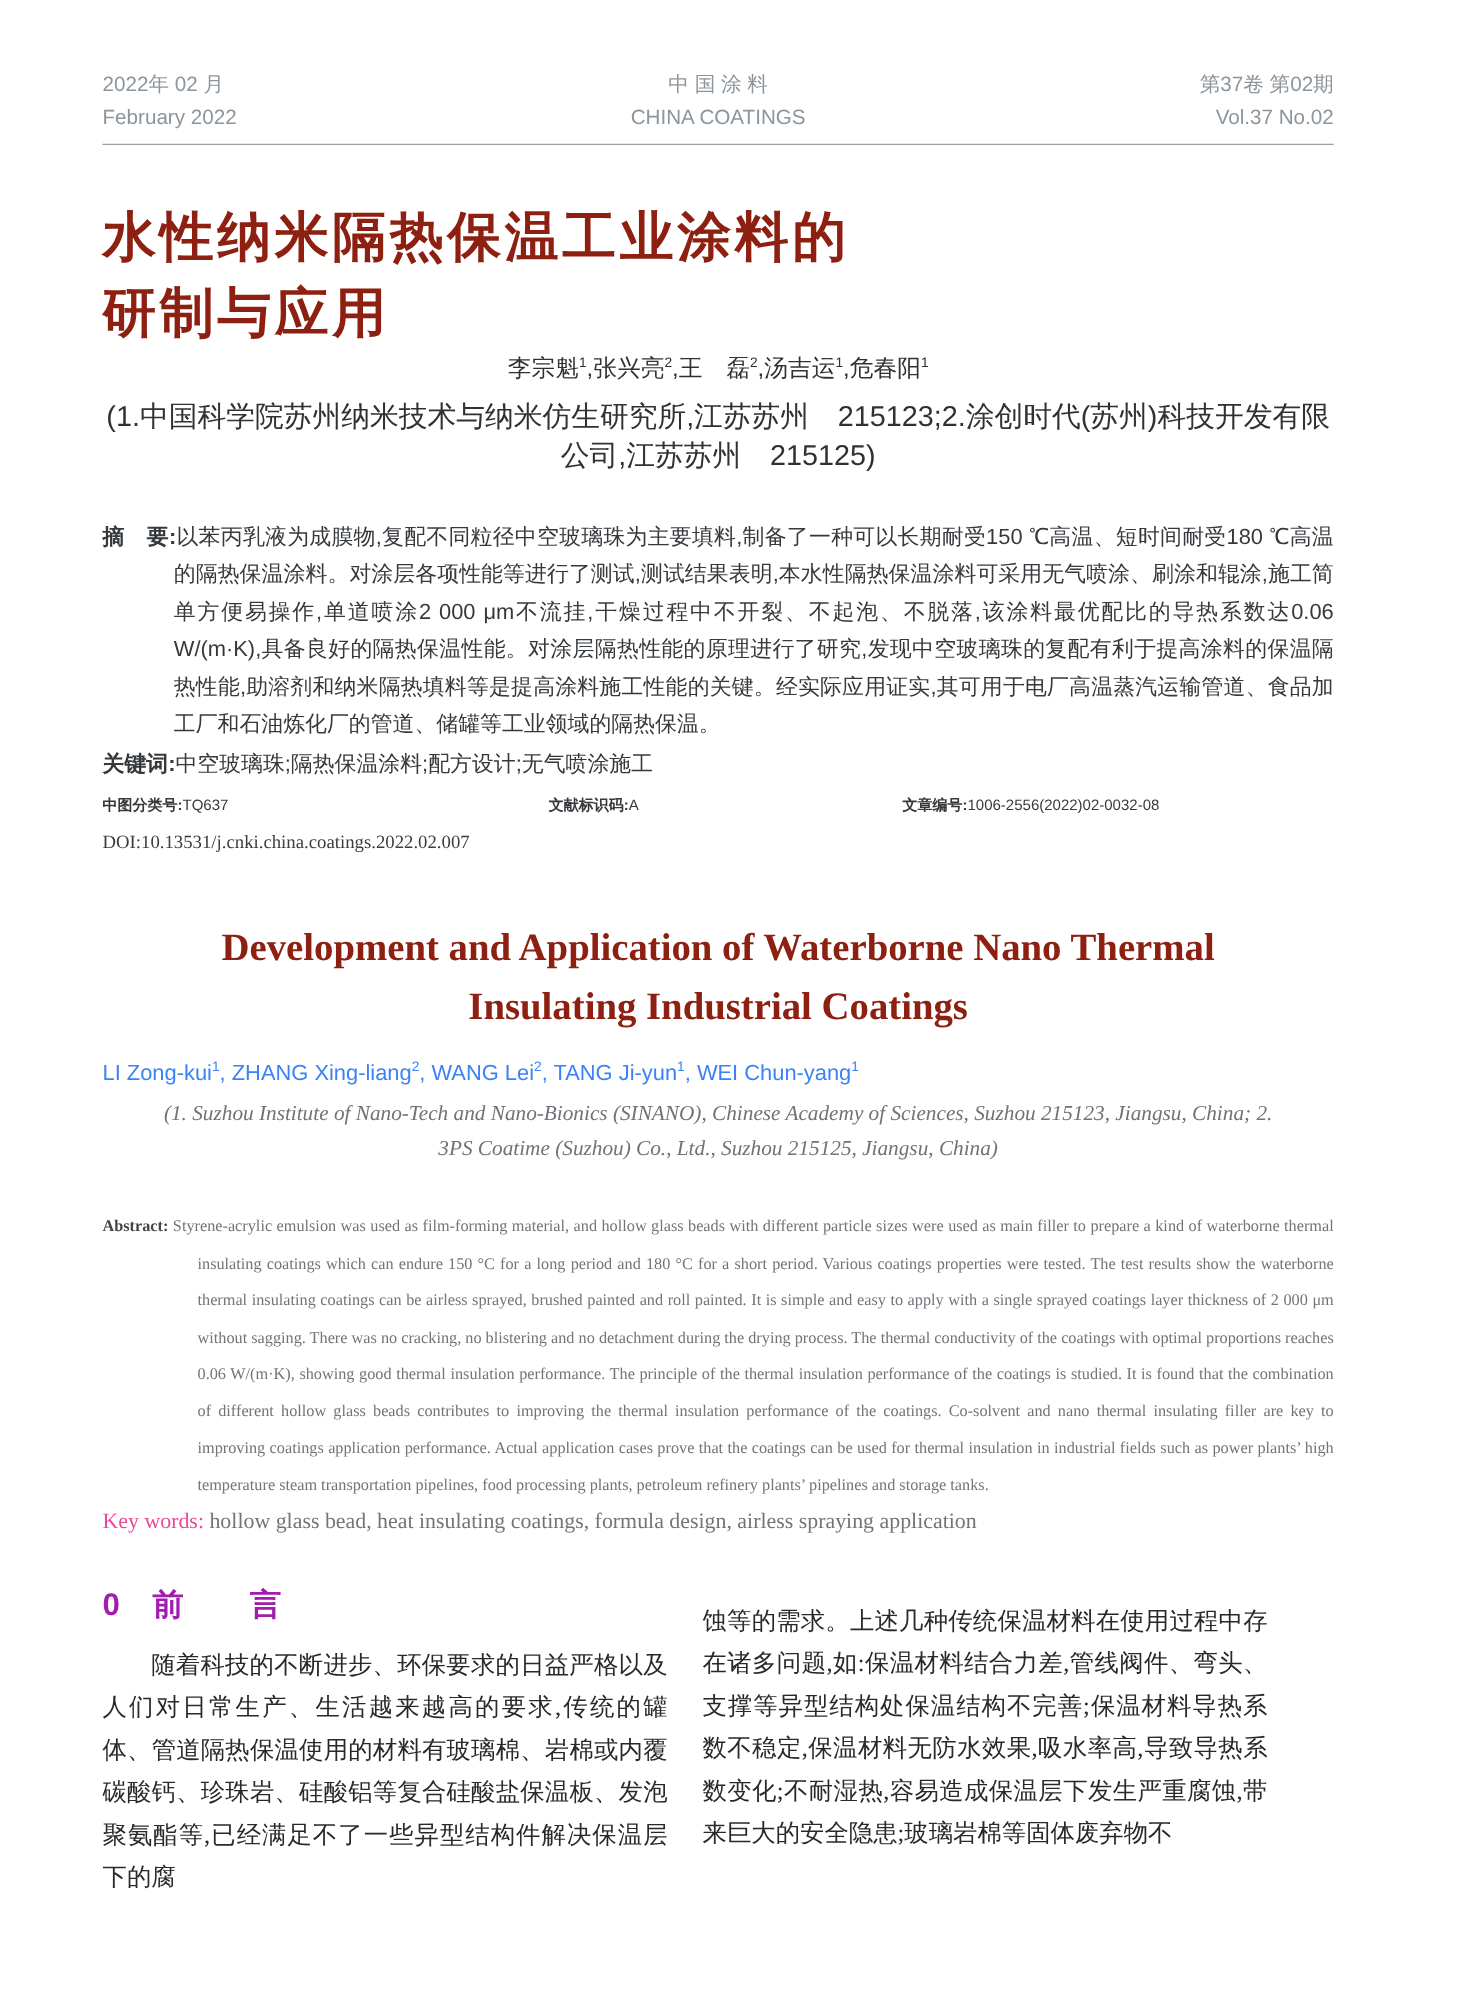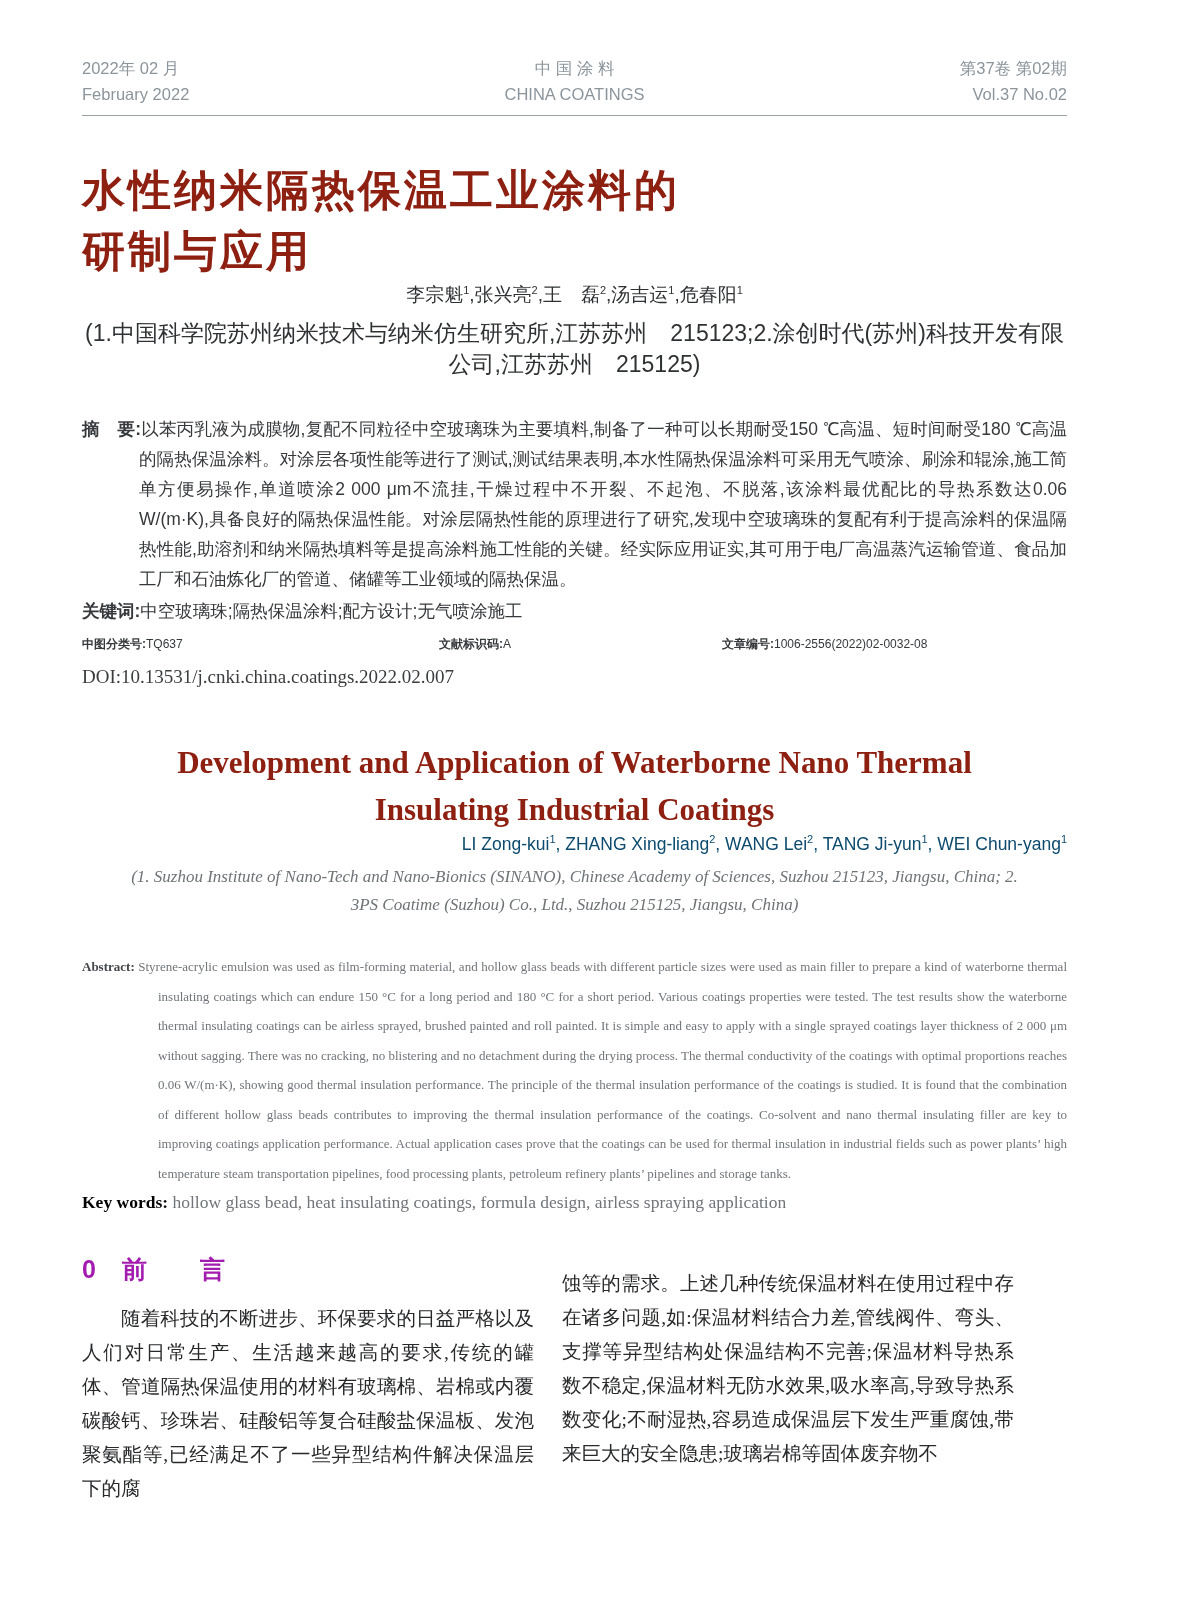--- a/index.html
+++ b/index.html
@@ -22,31 +22,31 @@
   
   .abs-zh{margin-top:34px;font-size:17.5px;line-height:30px;color:#36393c;text-align:justify;padding-left:57px;text-indent:-57px;}
   .abs-zh .lab{font-weight:bold;}
   .kw-zh{margin-top:5px;font-size:17.5px;color:#36393c;}
   .kw-zh .lab{font-weight:bold;}
 
   .meta-row{display:flex;margin-top:13px;font-size:12px;color:#36393c;}
   .meta-row .m1{width:357px;}
   .meta-row .m2{width:283px;}
   .meta-row .lab{font-weight:bold;}
-  .doi-line{margin-top:13px;font-family:"Liberation Serif",serif;font-size:19px;color:#3a3d40;}
+  .doi-line{margin-top:13px;font-family:"Liberation Serif",serif;font-size:15px;color:#3a3d40;}
 
   
   .title-en{margin-top:52px;text-align:center;color:#8e2012;font-family:"Liberation Serif",serif;font-weight:bold;font-size:31px;line-height:1.5;}
-  .authors-en{text-align:right;font-size:17.5px;color:#0c4a6e;}
+  .authors-en{margin-top:20px;text-align:left;font-size:17.5px;color:#3b82f6;}
   .affil-en{margin-top:8px;text-align:center;font-family:"Liberation Serif",serif;font-style:italic;font-size:17px;line-height:1.65;color:#6e7377;}
 
   .abs-en{margin-top:33px;font-family:"Liberation Serif",serif;font-size:13px;line-height:29.5px;color:#70757a;text-align:justify;padding-left:76px;text-indent:-76px;}
   .abs-en .lab{font-weight:bold;color:#43474b;font-style:normal;}
   .kw-en{margin-top:4px;font-family:"Liberation Serif",serif;font-size:17.5px;color:#70757a;}
-  .kw-en .lab{font-weight:bold;color:#000000;}
+  .kw-en .lab{font-weight:normal;color:#ec4899;}
 
   
   .section{margin-top:40px;display:flex;}
   .col{width:452px;}
   .col-left{margin-right:28px;}
   .sec-head{color:#a21caf;font-weight:bold;font-size:25px;margin-bottom:16px;letter-spacing:2px;}
   .sec-head .num{margin-right:24px;}
   .sec-head .t{letter-spacing:14px;}
   .body-p{font-family:"Liberation Serif",serif;font-size:19.5px;line-height:34px;text-align:justify;color:#27292b;}
   .indent2{text-indent:2em;}

